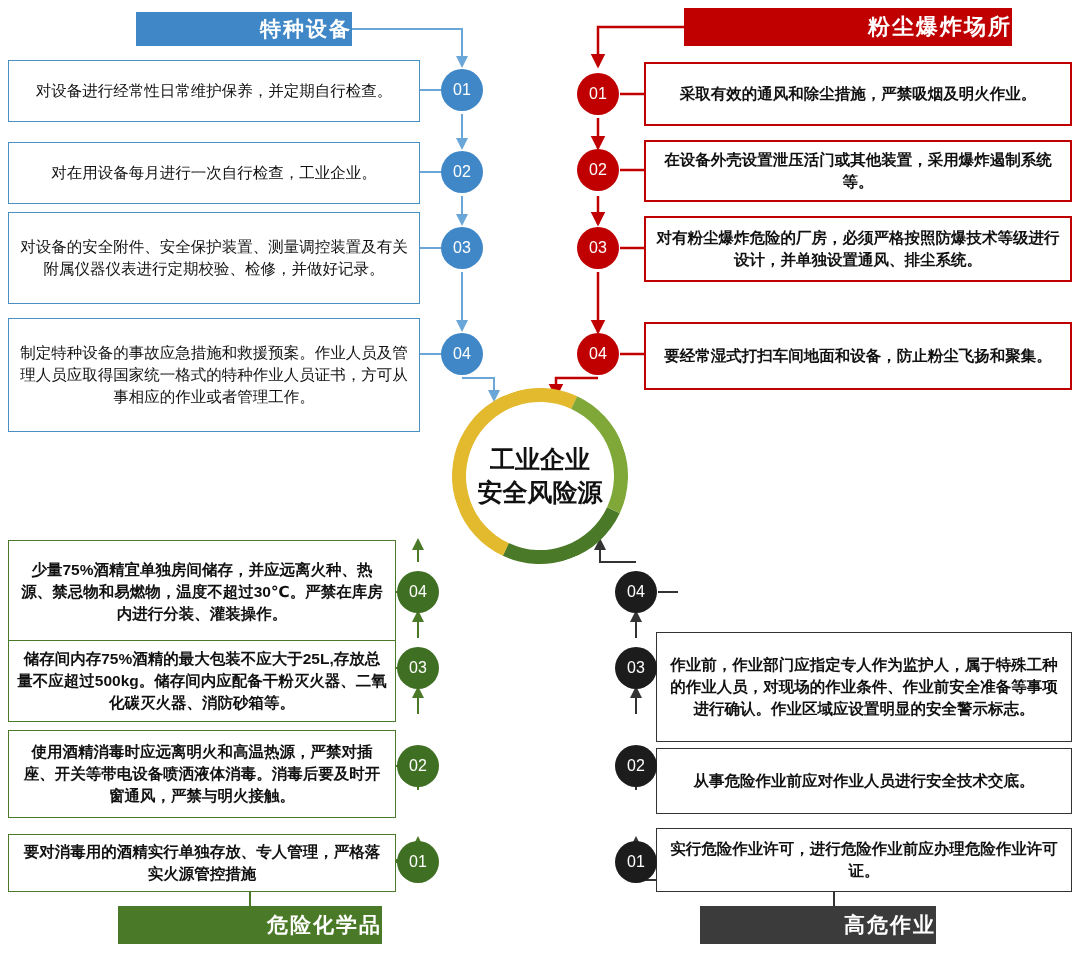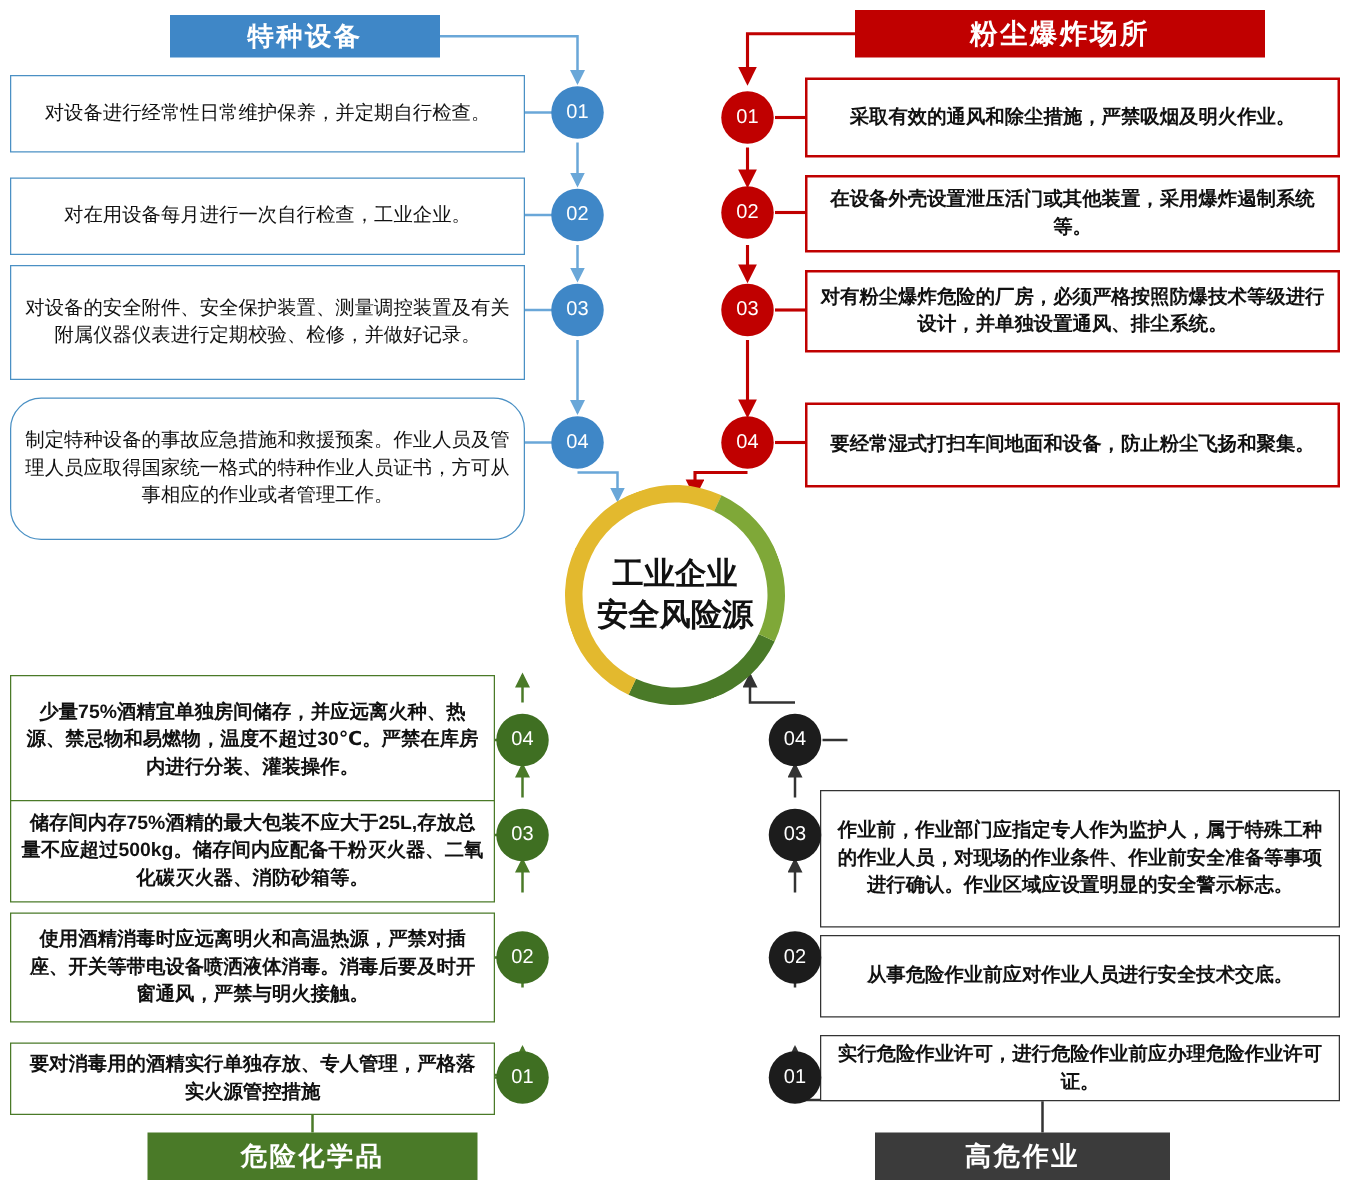--- a/index.html
+++ b/index.html
@@ -7,21 +7,21 @@
     width:1080px;height:954px;position:relative;
     background:#ffffff;
     font-family:"Liberation Sans","DejaVu Sans",sans-serif;
     overflow:hidden;
   }
   .stage{position:absolute;left:0;top:0;width:1080px;height:954px;}
   svg.connectors{position:absolute;left:0;top:0;width:1080px;height:954px;pointer-events:none;}
 
   
   .banner{
-    position:absolute;display:flex;align-items:center;justify-content:center;
+    position:absolute;display:flex;align-items:center;justify-content:flex-end;
     font-weight:bold;color:#ffffff;letter-spacing:2px;
   }
   .banner span{display:block;}
 
   #banner-special{left:136px;top:12px;width:216px;height:34px;background:#3f87c7;font-size:21px;}
   #banner-dust{left:684px;top:8px;width:328px;height:38px;background:#c00000;font-size:22px;}
   #banner-chem{left:118px;top:906px;width:264px;height:38px;background:#4a7a28;font-size:21px;}
   #banner-highrisk{left:700px;top:906px;width:236px;height:38px;background:#3b3b3b;font-size:21px;}
 
   
@@ -163,21 +163,21 @@
   <div class="box blue" style="left:8px;top:142px;width:412px;height:62px;">
     <span class="txt">对在用设备每月进行一次自行检查，工业企业。</span>
   </div>
   <div class="num blue" style="left:441px;top:151px;">02</div>
 
   <div class="box blue" style="left:8px;top:212px;width:412px;height:92px;align-items:center;">
     <span class="txt">对设备的安全附件、安全保护装置、测量调控装置及有关附属仪器仪表进行定期校验、检修，并做好记录。</span>
   </div>
   <div class="num blue" style="left:441px;top:227px;">03</div>
 
-  <div class="box blue" style="left:8px;top:318px;width:412px;height:114px;border-radius:25px;">
+  <div class="box blue" style="left:8px;top:318px;width:412px;height:114px;">
     <span class="txt">制定特种设备的事故应急措施和救援预案。作业人员及管理人员应取得国家统一格式的特种作业人员证书，方可从事相应的作业或者管理工作。</span>
   </div>
   <div class="num blue" style="left:441px;top:333px;">04</div>
 
   <div class="box red" style="left:644px;top:62px;width:428px;height:64px;">
     <span class="txt">采取有效的通风和除尘措施，严禁吸烟及明火作业。</span>
   </div>
   <div class="num red" style="left:577px;top:73px;">01</div>
 
   <div class="box red" style="left:644px;top:140px;width:428px;height:62px;">
@@ -220,18 +220,18 @@
   <div class="box black" style="left:656px;top:632px;width:416px;height:110px;">
     <span class="txt">作业前，作业部门应指定专人作为监护人，属于特殊工种的作业人员，对现场的作业条件、作业前安全准备等事项进行确认。作业区域应设置明显的安全警示标志。</span>
   </div>
   <div class="num black" style="left:615px;top:647px;">03</div>
 
   <div class="box black" style="left:656px;top:748px;width:416px;height:66px;">
     <span class="txt">从事危险作业前应对作业人员进行安全技术交底。</span>
   </div>
   <div class="num black" style="left:615px;top:745px;">02</div>
 
-  <div class="box black" style="left:656px;top:828px;width:416px;height:53px;">
+  <div class="box black" style="left:656px;top:828px;width:416px;height:64px;">
     <span class="txt">实行危险作业许可，进行危险作业前应办理危险作业许可证。</span>
   </div>
   <div class="num black" style="left:615px;top:841px;">01</div>
 
 </div>
 
 </body></html>

